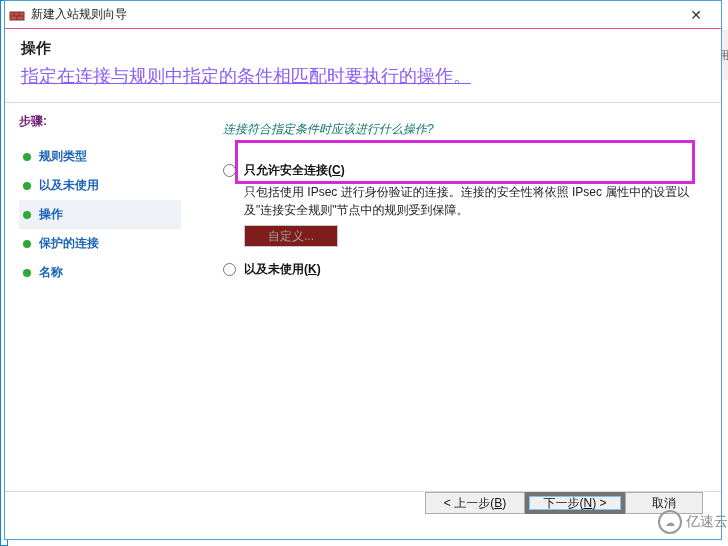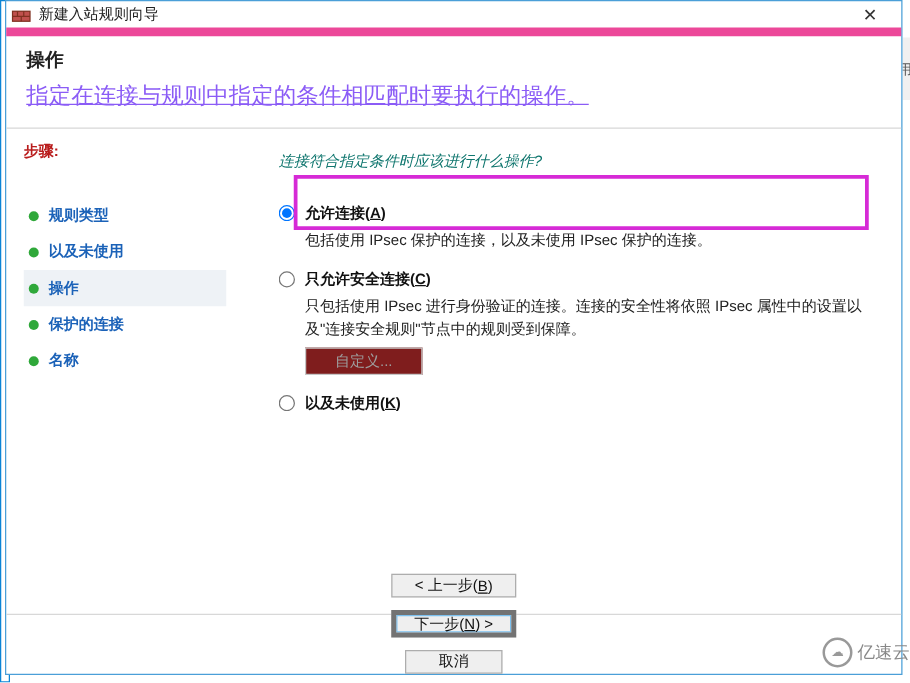--- a/index.html
+++ b/index.html
@@ -2,45 +2,45 @@
 <html><head>
   <meta charset="utf-8">
   <style>
     * { box-sizing: border-box; margin: 0; padding: 0; }
     body { font-family: "Microsoft YaHei", "SimSun", sans-serif; font-size: 12px; background: #fff; position: relative; width: 728px; height: 546px; overflow: hidden; }
     .outer-partial { position: absolute; left: 0; top: 0; width: 8px; height: 546px; background: #fff; border: 1px solid #0a84d6; }
     .watermark { position: absolute; right: 0; bottom: 12px; font-size: 14px; color: #888; display: flex; align-items: center; gap: 4px; z-index: 50; }
     .watermark-icon { width: 24px; height: 24px; border: 2px solid #999; border-radius: 50%; display: flex; align-items: center; justify-content: center; font-size: 10px; color: #999; }
     .right-edge { position: absolute; right: 0; top: 30px; width: 8px; height: 50px; background: #f0f0f0; color: #555; display: flex; align-items: center; justify-content: center; font-size: 11px; }
     .window { position: absolute; left: 4px; top: 0; width: 718px; height: 540px; background: #fff; border: 1px solid #4a9fd8; display: flex; flex-direction: column; }
-    .titlebar { height: 28px; border-bottom: 7px solid #ec4899; display: flex; align-items: center; padding: 0 4px; }
+    .titlebar { height: 28px; border-bottom: 1px solid #ec4899; display: flex; align-items: center; padding: 0 4px; }
     .titlebar-icon { width: 16px; height: 16px; margin-right: 6px; display: inline-flex; align-items: center; justify-content: center; }
     .titlebar-title { flex: 1; font-size: 12px; color: #222; }
     .titlebar-close { width: 42px; height: 28px; display: flex; align-items: center; justify-content: center; font-size: 14px; color: #333; cursor: default; }
     .header { padding: 10px 16px 14px 16px; border-bottom: 1px solid #d8d8d8; }
     .header-title { font-size: 15px; font-weight: bold; color: #222; margin-bottom: 6px; }
     .header-desc { font-size: 18px; color: #8b5cf6; text-decoration: underline; }
     .body { flex: 1; display: flex; }
     .steps-col { width: 190px; padding: 10px 14px; }
-    .steps-label { font-size: 12px; font-weight: bold; color: #b91c1c; margin-bottom: 28px; }
+    .steps-label { font-size: 12px; font-weight: bold; color: #701a75; margin-bottom: 12px; }
     .step-list { list-style: none; }
     .step-item { display: flex; align-items: center; padding: 6px 4px; cursor: default; font-weight: bold; }
     .step-item.active { background: #eef2f6; }
     .step-bullet { width: 8px; height: 8px; border-radius: 50%; background: #2fa83a; margin-right: 8px; flex-shrink: 0; }
     .step-text { font-size: 12px; color: #1b62b8; }
     .content-col { flex: 1; padding: 18px 28px; position: relative; }
     .prompt { font-size: 12px; color: #0f766e; margin-bottom: 24px; font-style: italic; }
     .option { margin-bottom: 14px; position: relative; }
     .option-row { display: flex; align-items: center; }
     .option-radio { width: 13px; height: 13px; margin-right: 8px; flex-shrink: 0; }
     .option-label { font-size: 12px; color: #111; font-weight: bold; }
     .option-desc { font-size: 12px; color: #222; margin-left: 21px; margin-top: 4px; line-height: 1.5; }
     .highlight-box { position: absolute; border: 3px solid #d62ad6; left: 230px; top: 139px; width: 460px; height: 44px; pointer-events: none; }
     .customize-btn { margin-left: 21px; margin-top: 6px; width: 94px; height: 22px; background: #7f1d1d; border: 1px solid #c6c6c6; color: #9e9e9e; font-size: 12px; display: inline-flex; align-items: center; justify-content: center; cursor: default; }
-    .footer { height: 48px; border-top: 1px solid #d8d8d8; display: flex; align-items: center; justify-content: flex-end; padding: 0 18px; gap: 10px; margin-top: auto; flex-direction: column; }
+    .footer { height: 48px; border-top: 1px solid #d8d8d8; display: flex; align-items: flex-start; justify-content: flex-end; padding: 0 18px; margin-top: auto; }
     .btn { min-width: 100px; height: 22px; background: #efefef; border: 1px solid #adadad; font-size: 12px; color: #111; display: inline-flex; align-items: center; justify-content: center; padding: 0 10px; cursor: default; }
     .btn.default { border: 4px solid #737373; box-shadow: inset 0 0 0 1px #7cc1ef; }
     .underline { text-decoration: underline; }
   </style>
 </head>
 <body>
 
 <div class="outer-partial"></div>
 <div class="right-edge">用</div>
 
@@ -87,27 +87,20 @@
         <li class="step-item">
             <span class="step-bullet"></span>
             <span class="step-text">名称</span>
           </li>
       </ul>
     </div>
 
     <div class="content-col">
       <div class="prompt">连接符合指定条件时应该进行什么操作?</div>
 
-      <div class="option">
-        <div class="option-row">
-          <input type="radio" class="option-radio" checked="" style="">
-          <label class="option-label"><span>允许连接(</span><span class="underline">A</span><span>)</span></label>
-        </div>
-        <div class="option-desc">包括使用 IPsec 保护的连接，以及未使用 IPsec 保护的连接。</div>
-      </div>
 
       <div class="option">
         <div class="option-row">
           <input type="radio" class="option-radio" style="">
           <label class="option-label"><span>只允许安全连接(</span><span class="underline">C</span><span>)</span></label>
         </div>
         <div class="option-desc">只包括使用 IPsec 进行身份验证的连接。连接的安全性将依照 IPsec 属性中的设置以及"连接安全规则"节点中的规则受到保障。</div>
         <div class="customize-btn">自定义...</div>
       </div>
 

